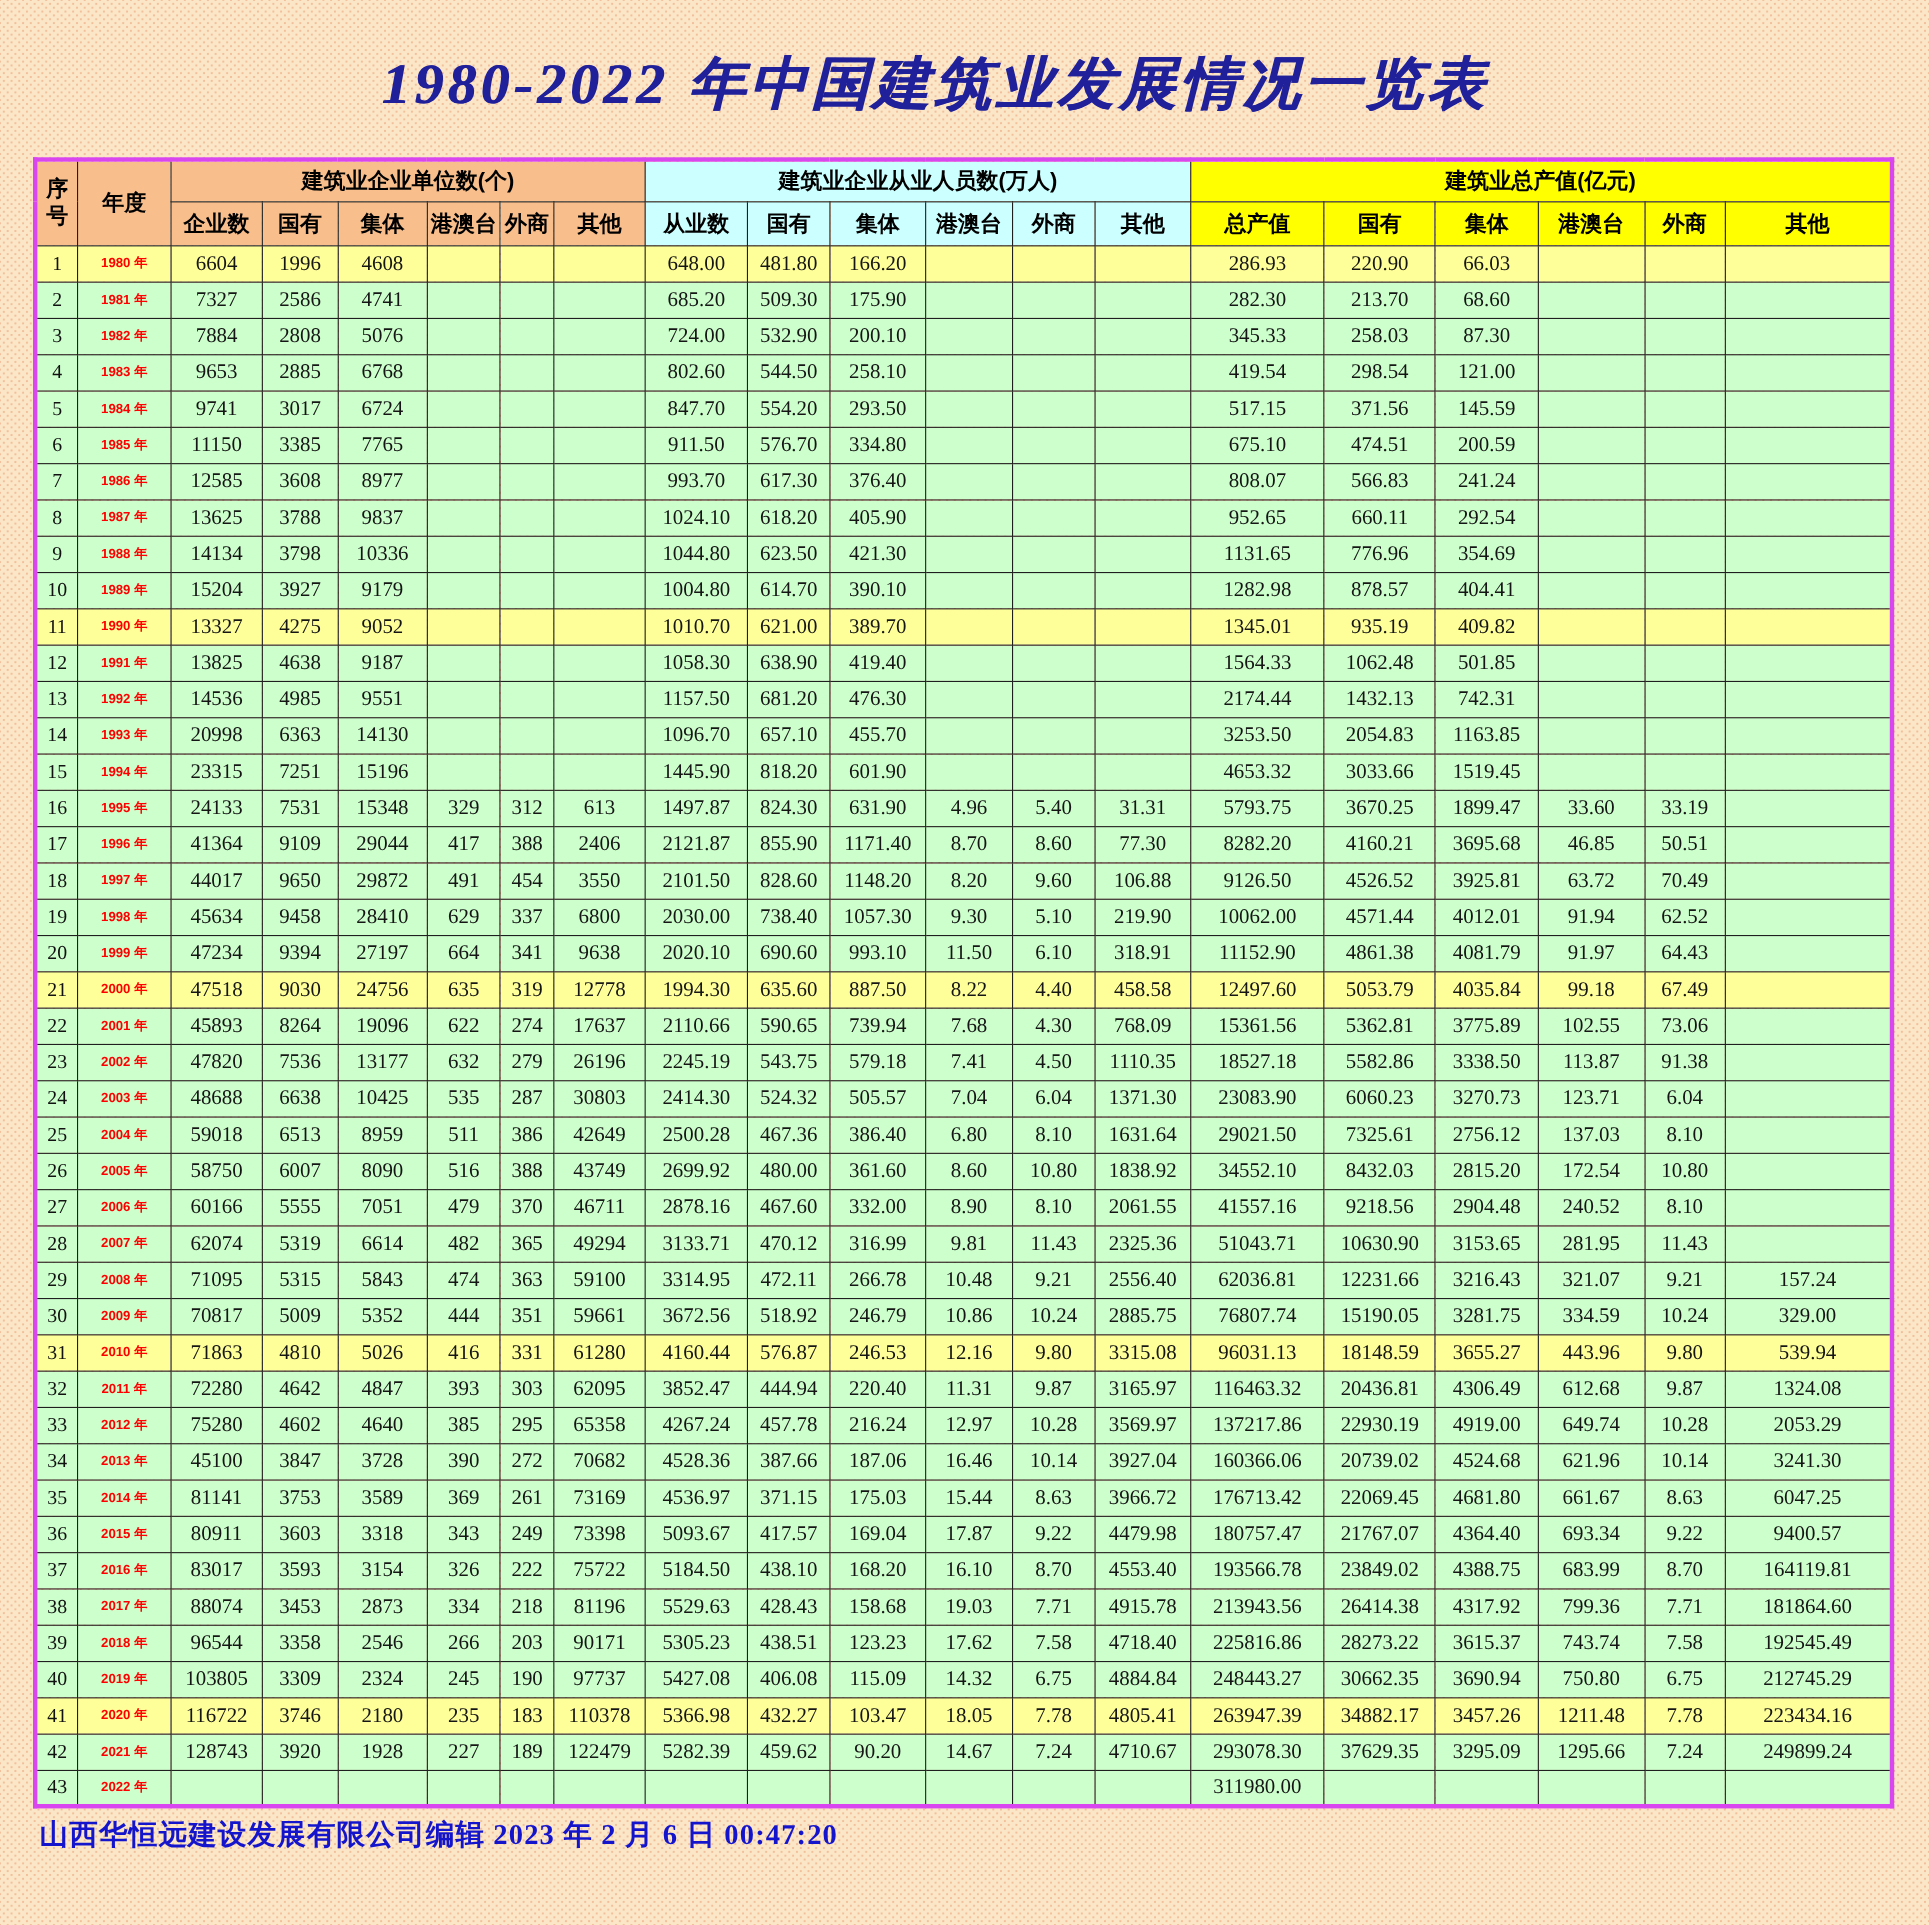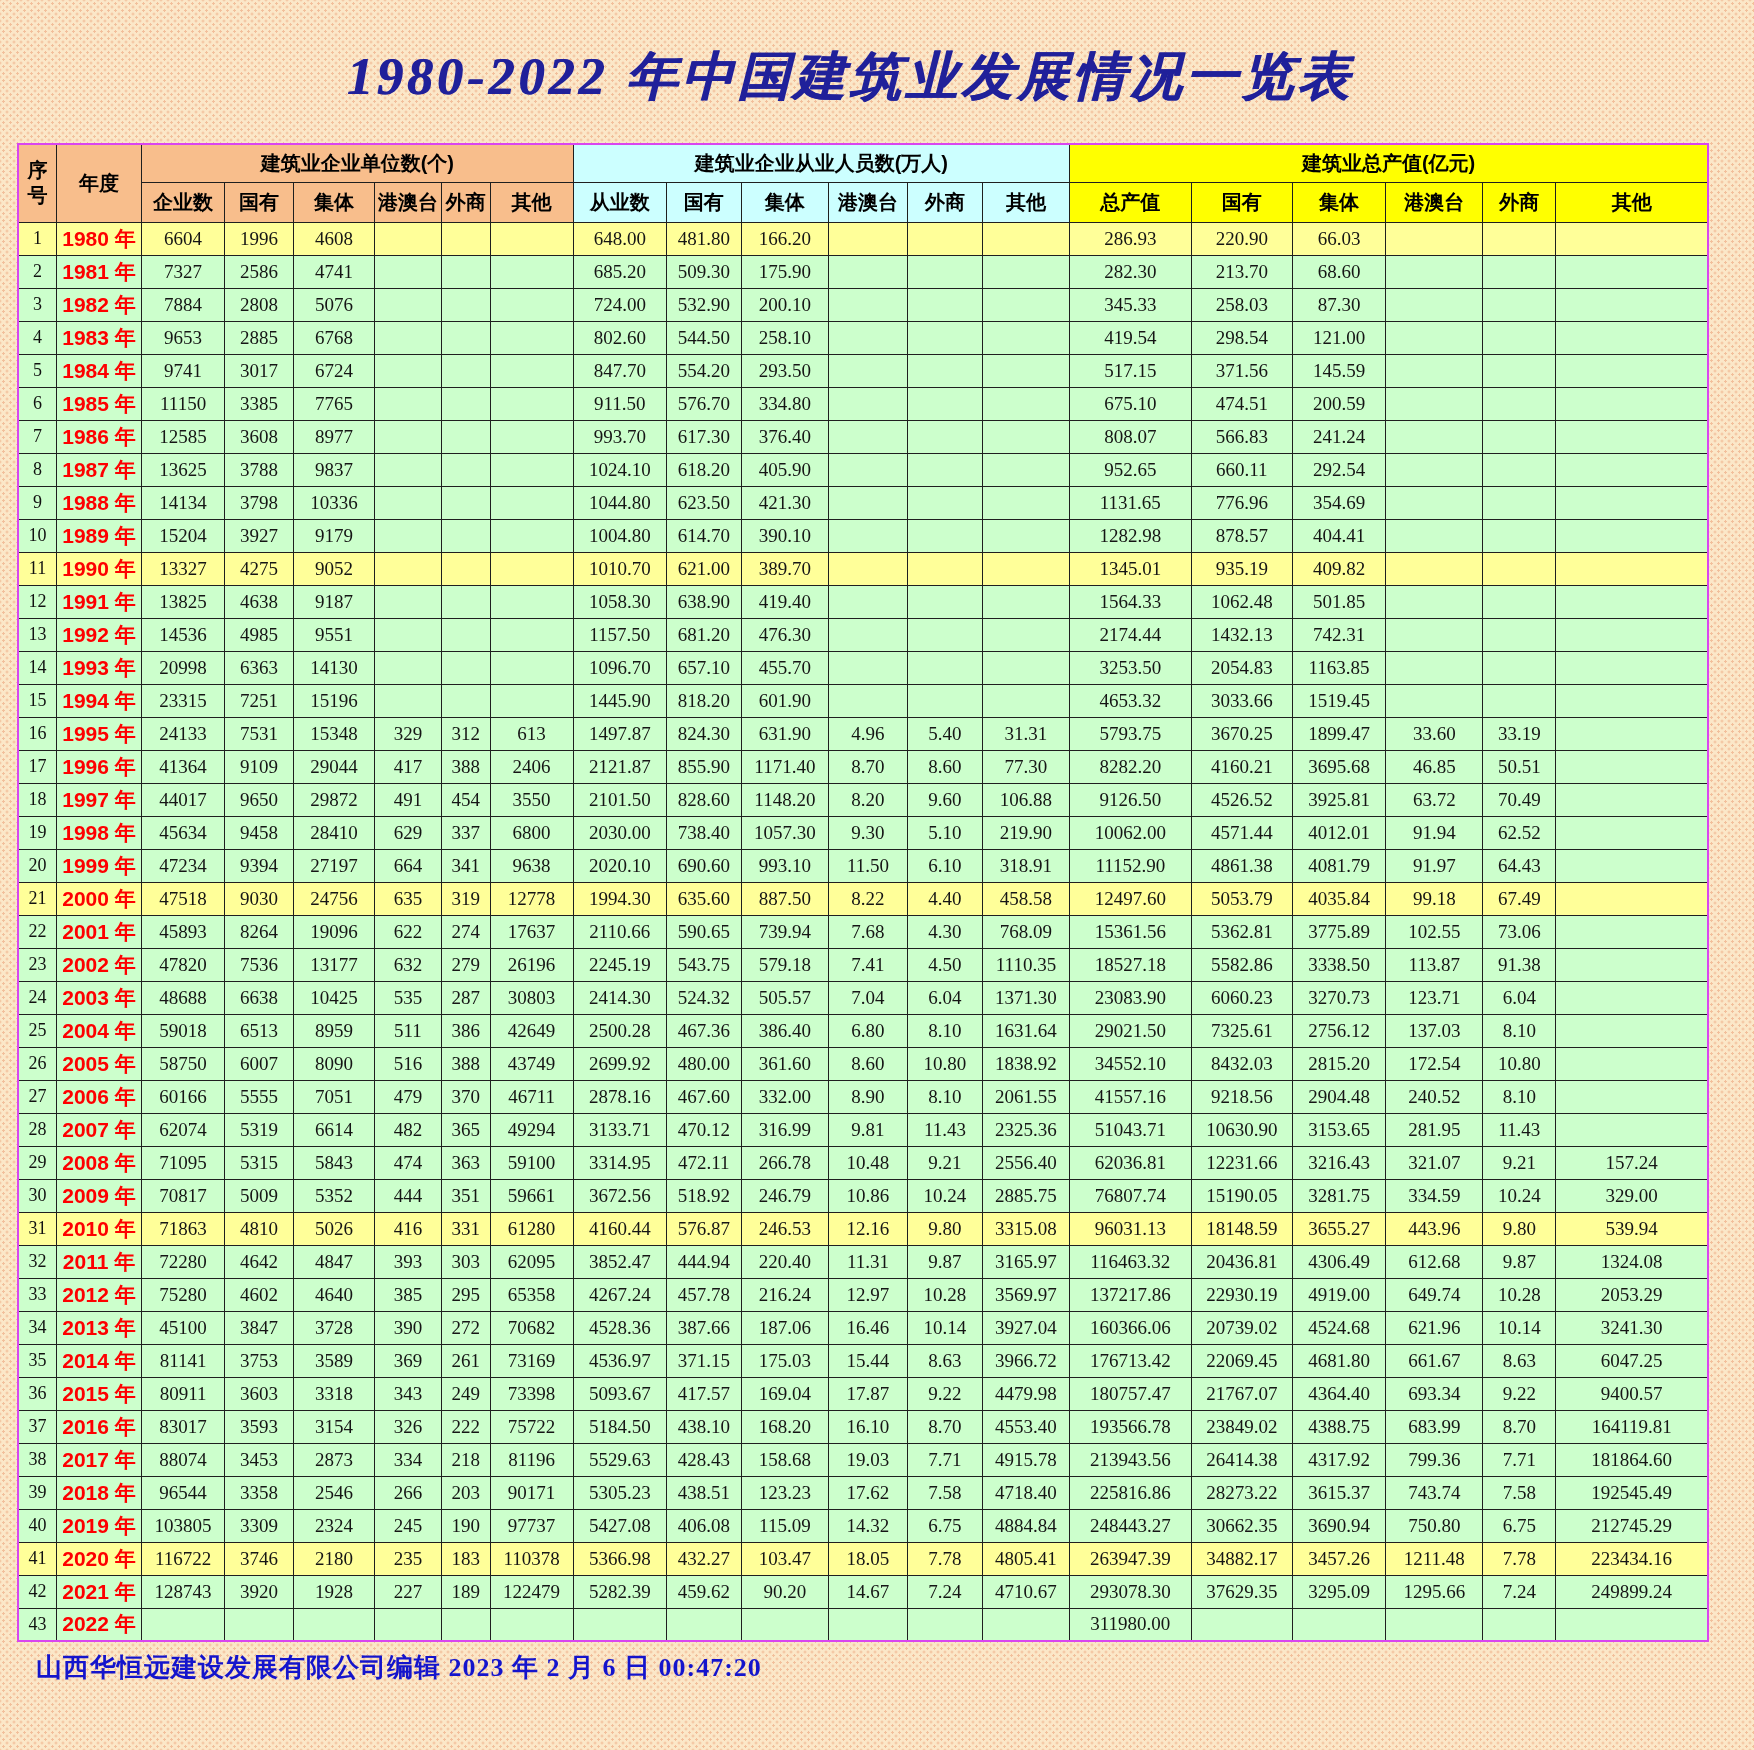--- a/index.html
+++ b/index.html
@@ -25,24 +25,24 @@
   .title{
     position:absolute; top:42px; left:0; width:1700px;
     text-align:center;
     font-family:"Liberation Serif","DejaVu Serif",serif;
     font-style:italic; font-weight:bold;
     font-size:52px; letter-spacing:4px;
     color:var(--title-navy);
     text-shadow:1px 0 0 var(--title-navy);
   }
   table.sheet{
-    position:absolute; left:17px; top:143px;
+    position:absolute; left:30px; top:143px;
     width:1692px;
     border-collapse:collapse; table-layout:fixed;
-    border:2px solid #d946ef;
+    border:4px solid #d946ef;
   }
   .sheet th, .sheet td{
     border:1.6px solid var(--grid);
     text-align:center; vertical-align:middle;
     overflow:hidden; white-space:nowrap;
   }
   .sheet thead th{
     font-family:"Liberation Sans","DejaVu Sans",sans-serif;
     font-weight:bold; font-size:20px; color:#000;
   }
@@ -56,21 +56,21 @@
   th.g0{background:var(--header-orange);}
   th.g1{background:var(--header-cyan);}
   th.g2{background:var(--header-yellow);}
   tbody tr{height:33px; background:var(--row-green);}
   tbody tr.hl{background:var(--row-highlight);}
   td.no{
     font-family:"Liberation Serif","DejaVu Serif",serif;
     font-size:18px; color:#111;
   }
   td.year{
-    font-weight:bold; font-size:21px; color:var(--year-red);
+    font-weight:bold; font-size:12px; color:var(--year-red);
     font-family:"Liberation Sans","DejaVu Sans",sans-serif;
   }
   td.val{
     font-family:"Liberation Serif","DejaVu Serif",serif;
     font-size:19px; color:#151515;
   }
   .footer{
     position:absolute; left:36px; top:1650px;
     font-weight:bold; font-size:26px; letter-spacing:1px;
     color:var(--footer-blue);

